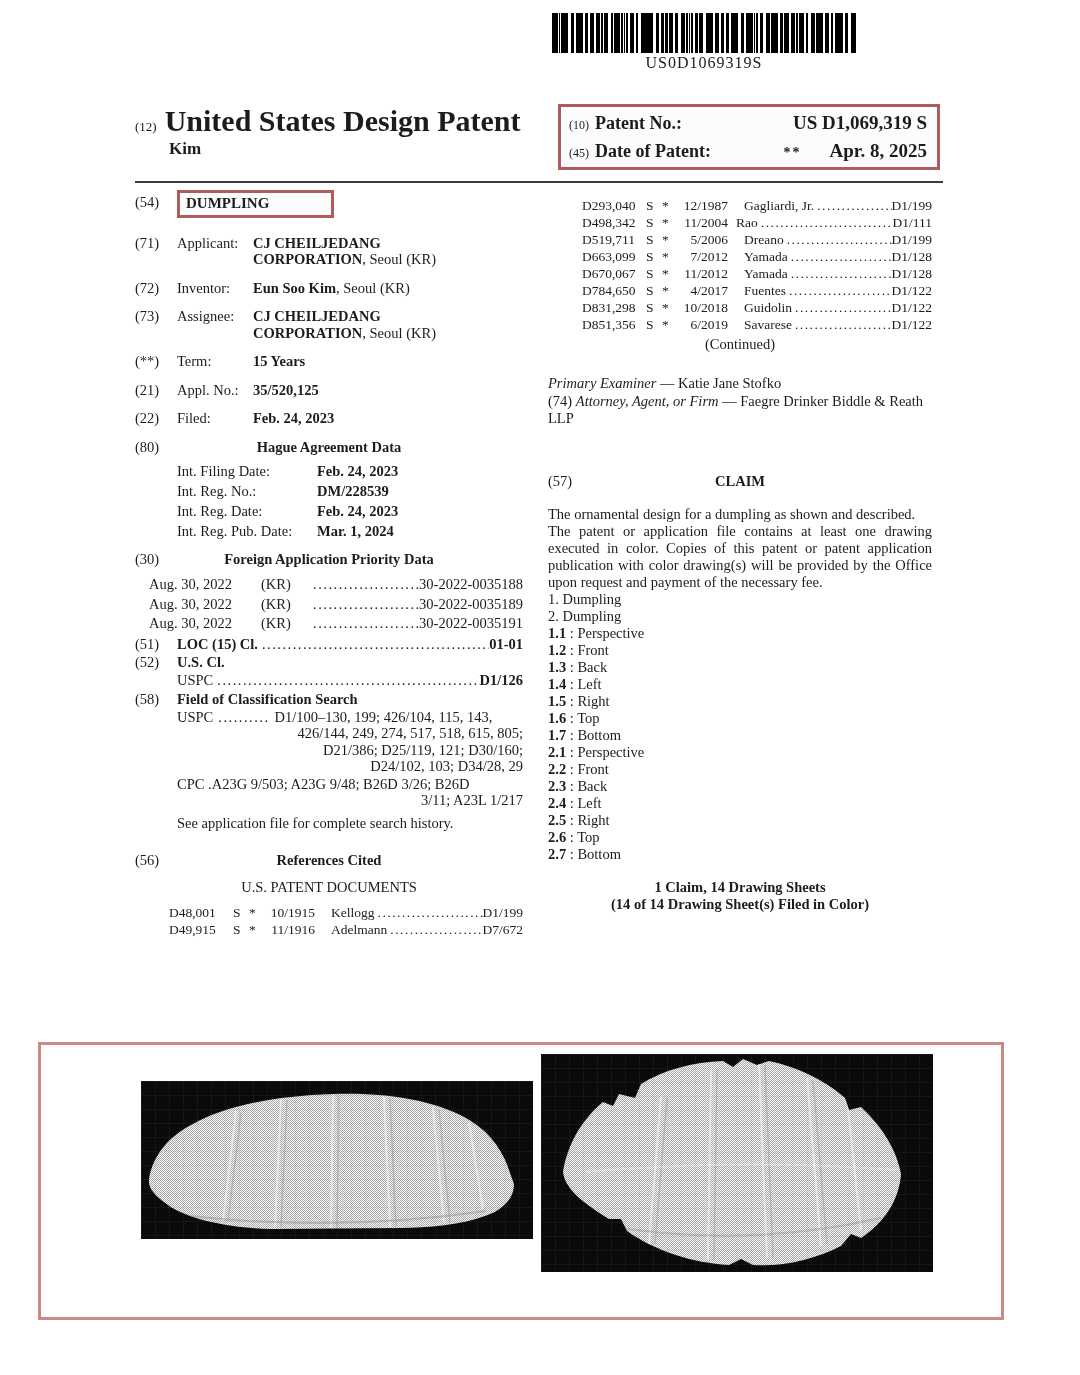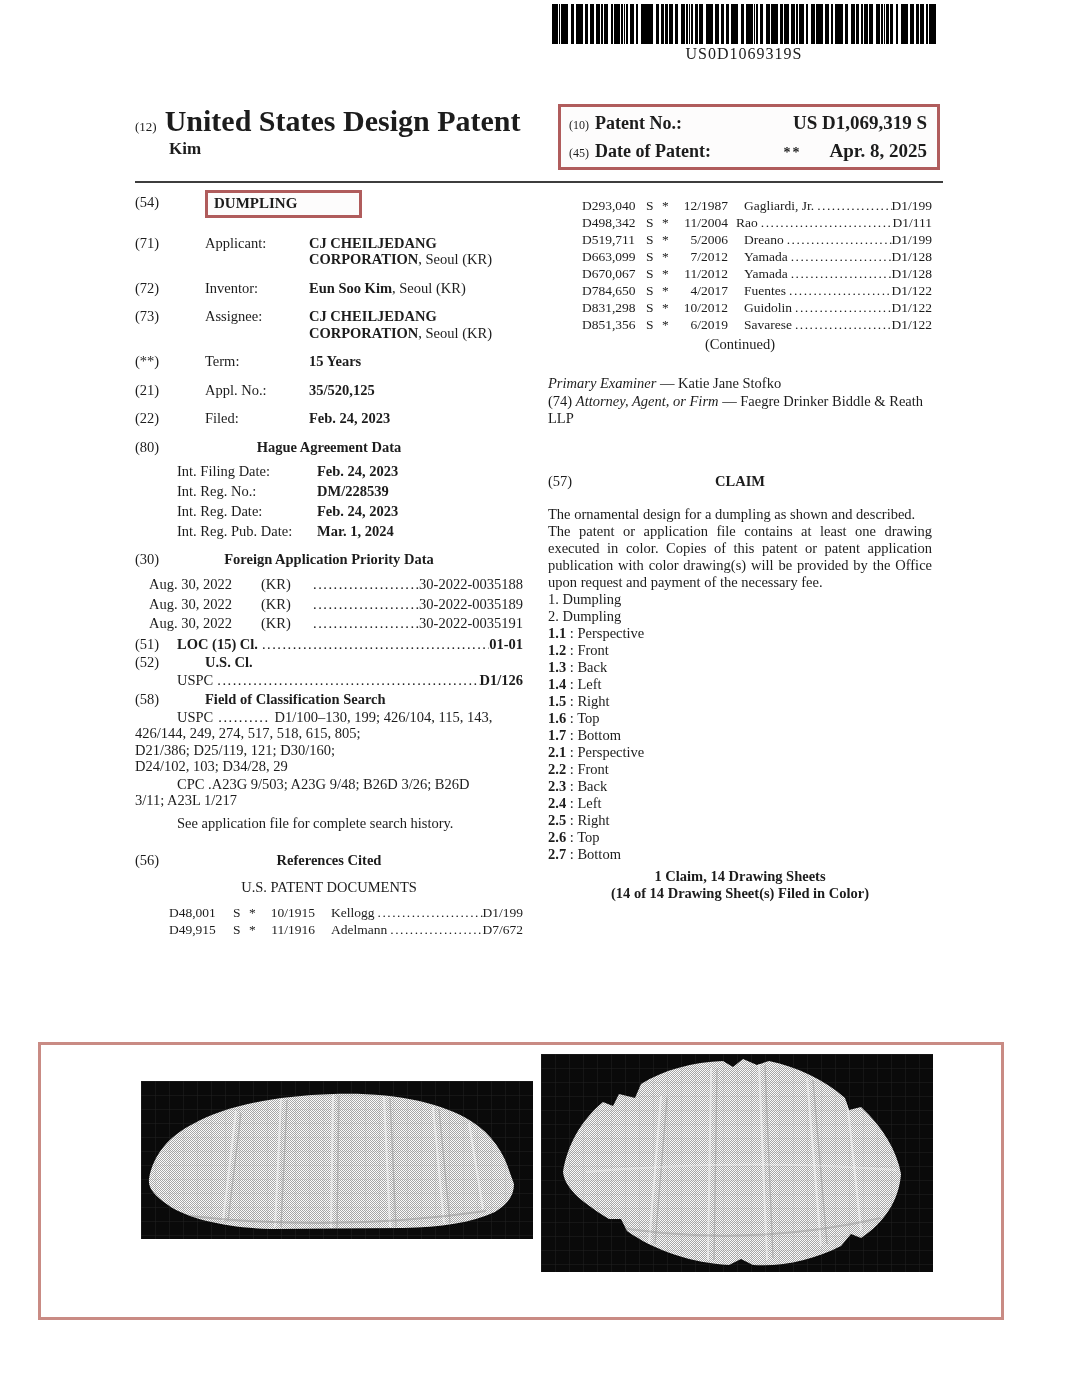--- a/index.html
+++ b/index.html
@@ -1,21 +1,21 @@
 <!DOCTYPE html>
 <html><head>
 <meta charset="utf-8">
 <style>
   *{box-sizing:border-box;margin:0;padding:0;}
   html,body{width:1080px;height:1375px;}
   body{background:#ffffff;font-family:"Liberation Serif",serif;color:#1c1c1c;position:relative;}
   .page{position:absolute;left:0;top:0;width:1080px;height:1375px;background:#fff;overflow:hidden;}
 
   
-  .barcode-wrap{position:absolute;left:552px;top:4px;width:384px;}
+  .barcode-wrap{position:absolute;left:552px;top:13px;width:304px;}
   .barcode-img{height:40px;border-left:4px solid #000;border-right:4px solid #000;
     background:
       repeating-linear-gradient(90deg,#000 0 2px,transparent 2px 5px),
       repeating-linear-gradient(90deg,transparent 0 3px,#000 3px 4px,transparent 4px 9px,#000 9px 12px,transparent 12px 13px),
       repeating-linear-gradient(90deg,#000 0 1px,transparent 1px 7px,#000 7px 10px,transparent 10px 17px);
   }
   .barcode-text{text-align:center;font-size:16px;letter-spacing:1px;margin-top:1px;}
 
   
   .header{position:absolute;left:135px;top:104px;width:430px;}
@@ -32,21 +32,21 @@
   .pb-fill{flex:1;}
   .pb-stars{font-size:14px;font-weight:bold;margin-right:28px;letter-spacing:2px;}
   .pb-value{font-size:19px;font-weight:bold;}
 
   .hrule{position:absolute;left:135px;top:181px;width:808px;height:2px;background:#3d3d3d;}
 
   
   .col-left{position:absolute;left:135px;top:194px;width:388px;font-size:14.5px;line-height:16.5px;}
   .col-right{position:absolute;left:548px;top:197px;width:384px;font-size:14.5px;line-height:17px;}
 
-  .lrow{display:flex;margin-bottom:3px;gap:28px;}
+  .lrow{display:flex;margin-bottom:3px;}
   .fnum{width:42px;flex:none;}
   .flabel{width:76px;flex:none;}
   .fval{flex:1;}
   .mb-md{margin-bottom:12px;}
   .title-row{margin-bottom:17px;}
   .title-box{display:inline-block;border:3px solid #b05c5c;font-weight:bold;font-size:15px;
     padding:2px 62px 3px 6px;margin-top:-4px;background:#fdfcfc;}
 
   .sec-row{position:relative;margin:4px 0 8px 0;}
   .sec-num{position:absolute;left:0;top:0;}
@@ -63,42 +63,42 @@
   .dots{flex:1;overflow:hidden;white-space:nowrap;letter-spacing:1.5px;padding:0 4px;}
   .pr-val{text-align:right;}
 
   .leader-row{display:flex;margin-bottom:2px;}
   .bold{font-weight:bold;}
   .ital{font-style:italic;}
 
   .fs-line1{display:flex;padding-left:42px;}
   .fs-dots{letter-spacing:1.5px;padding:0 5px;white-space:nowrap;}
   .fs-right{flex:1;}
-  .fs-cont{}
+  .fs-cont{text-align:right;}
   .fs-cpc{display:flex;padding-left:42px;margin-top:1px;}
   .fs-hist{padding-left:42px;margin-top:6px;}
 
   .ref-row{display:flex;font-size:13.5px;line-height:17px;}
   .r-pn{width:64px;flex:none;}
   .r-kind{width:16px;flex:none;}
   .r-star{width:14px;flex:none;}
   .r-date{width:52px;flex:none;text-align:right;margin-right:8px;}
   .r-dots{flex:1;overflow:hidden;white-space:nowrap;letter-spacing:1.5px;padding:0 3px;}
   .r-cls{text-align:right;}
   .refs-left{padding-left:34px;}
   .refs-right{padding-left:34px;}
 
   .continued{text-align:center;margin:3px 0 22px 0;}
   .examiner{margin-bottom:1px;}
   .attorney{margin-bottom:46px;}
   .claim-head{position:relative;margin:12px 0 16px 0;}
   .just{text-align:justify;}
   .desc-head{text-align:center;font-weight:bold;margin:42px 0 18px 0;}
   .view-row b{font-weight:bold;}
-  .sheets{margin-top:5px;text-align:center;font-weight:bold;}
+  .sheets{margin-top:16px;text-align:center;font-weight:bold;}
 
   
   .figure-box{position:absolute;left:38px;top:1042px;width:966px;height:278px;border:3px solid #c98b84;background:#fff;}
   .fig-left{position:absolute;left:100px;top:36px;width:392px;height:158px;}
   .fig-right{position:absolute;left:500px;top:9px;width:392px;height:218px;}
   svg{display:block;}
 </style>
 </head>
 <body>
 
@@ -370,21 +370,21 @@
           <span class="r-date">4/2017</span>
           <span class="r-name" style="margin-left:8px;">Fuentes</span>
           <span class="r-dots">........................</span>
           <span class="r-cls">D1/122</span>
         </div>
 
         <div class="ref-row">
           <span class="r-pn">D831,298</span>
           <span class="r-kind">S</span>
           <span class="r-star">*</span>
-          <span class="r-date">10/2012</span>
+          <span class="r-date">10/2018</span>
           <span class="r-name" style="margin-left:8px;">Guidolin</span>
           <span class="r-dots">.......................</span>
           <span class="r-cls">D1/122</span>
         </div>
 
         <div class="ref-row">
           <span class="r-pn">D851,356</span>
           <span class="r-kind">S</span>
           <span class="r-star">*</span>
           <span class="r-date">6/2019</span>

